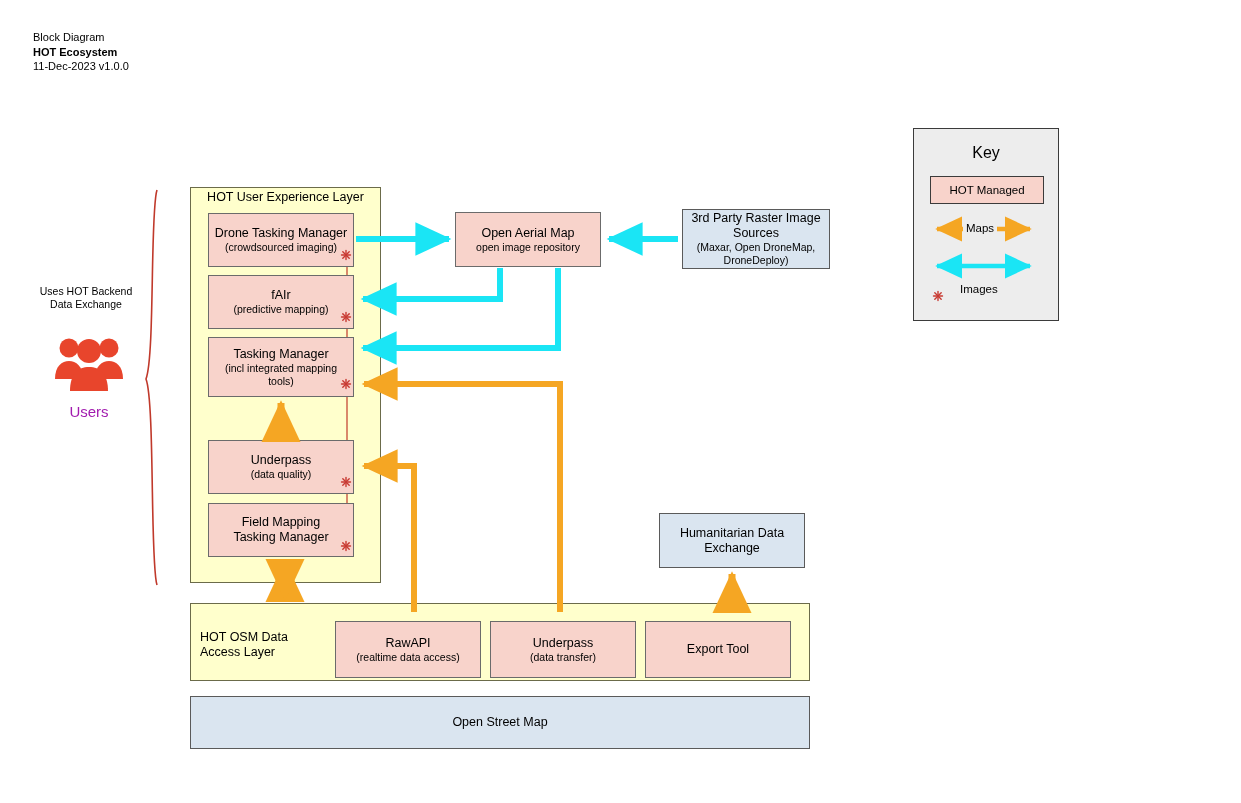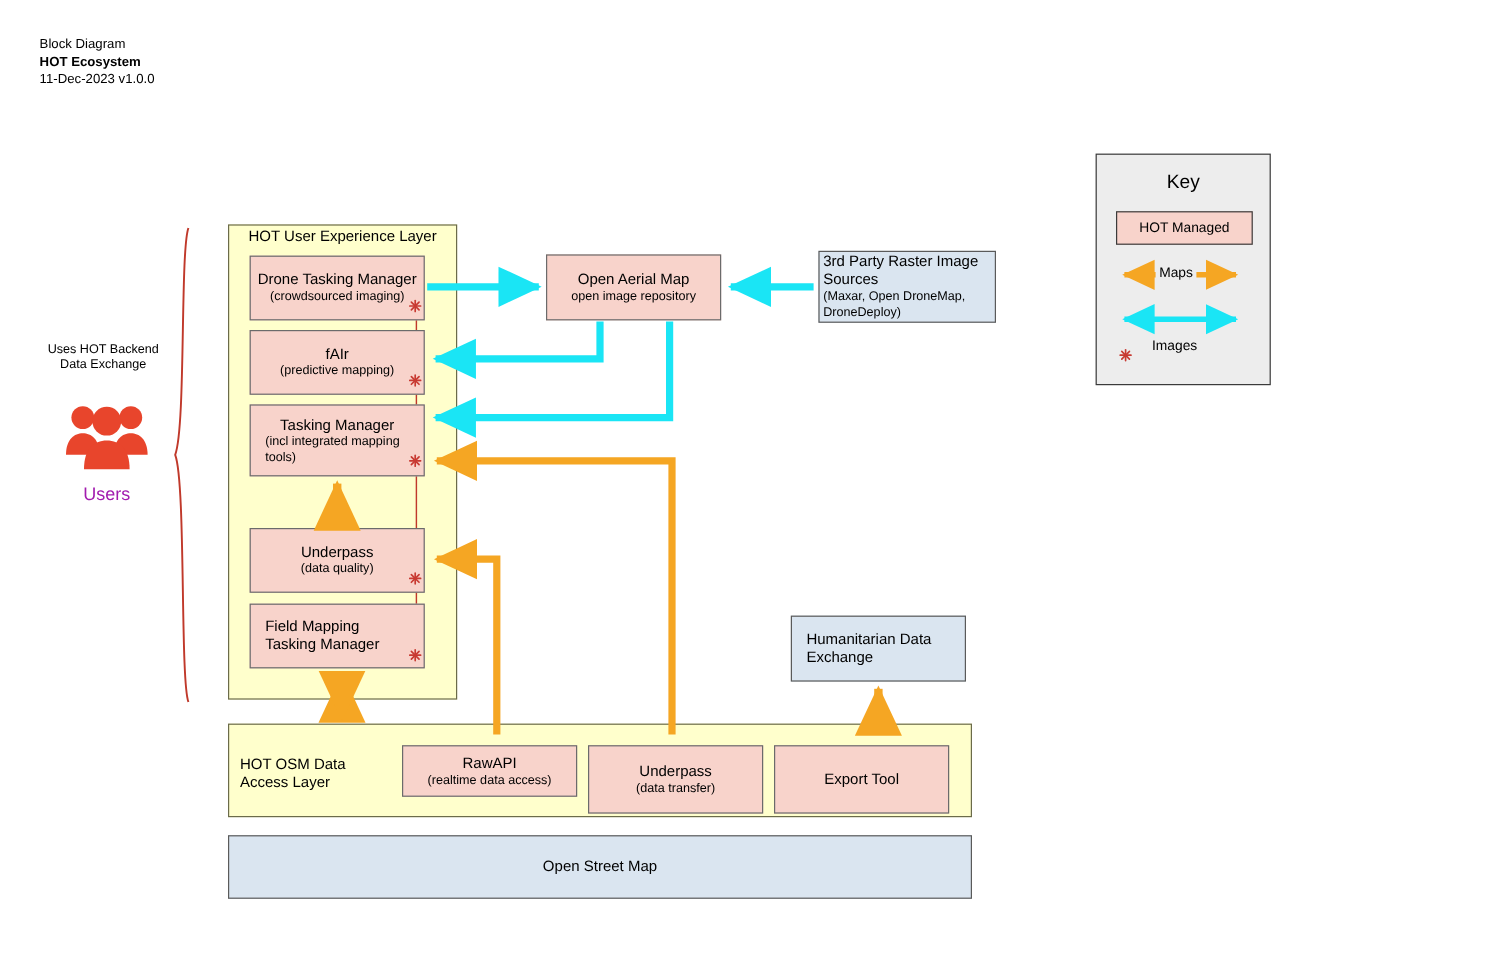--- a/index.html
+++ b/index.html
@@ -42,21 +42,21 @@
   .titleblock .t-bold { font-weight: bold; }
 
   
   .box {
     position: absolute;
     box-sizing: border-box;
     display: flex;
     flex-direction: column;
     align-items: center;
     justify-content: center;
-    text-align: left;
+    text-align: center;
     border: 1px solid #666666;
     font-size: 12.5px;
     line-height: 15px;
   }
   .box .sub {
     font-size: 10.5px;
     line-height: 13px;
   }
   .pink  { background: #f8d3cb; border-color: #6b6b6b; }
   .blue  { background: #dae5f0; border-color: #5a5a5a; }
@@ -247,21 +247,21 @@
     <div class="sub" style="width:140px;">(Maxar, Open DroneMap, DroneDeploy)</div>
   </div>
 
   <div class="box blue" style="left:659px; top:513px; width:146px; height:55px;">
     <div style="width:120px;">Humanitarian Data Exchange</div>
   </div>
 
   <div class="yellowlayer" style="left:190px; top:603px; width:620px; height:78px;"></div>
   <div class="layer-label" style="left:200px; top:630px; width:115px; text-align:left;">HOT OSM Data Access Layer</div>
 
-  <div class="box pink" style="left:335px; top:621px; width:146px; height:43px;">
+  <div class="box pink" style="left:335px; top:621px; width:146px; height:57px;">
     <div>RawAPI</div>
     <div class="sub">(realtime data access)</div>
   </div>
   <div class="box pink" style="left:490px; top:621px; width:146px; height:57px;">
     <div>Underpass</div>
     <div class="sub">(data transfer)</div>
   </div>
   <div class="box blue" style="left:190px; top:696px; width:620px; height:53px;">
     <div>Open Street Map</div>
   </div>

